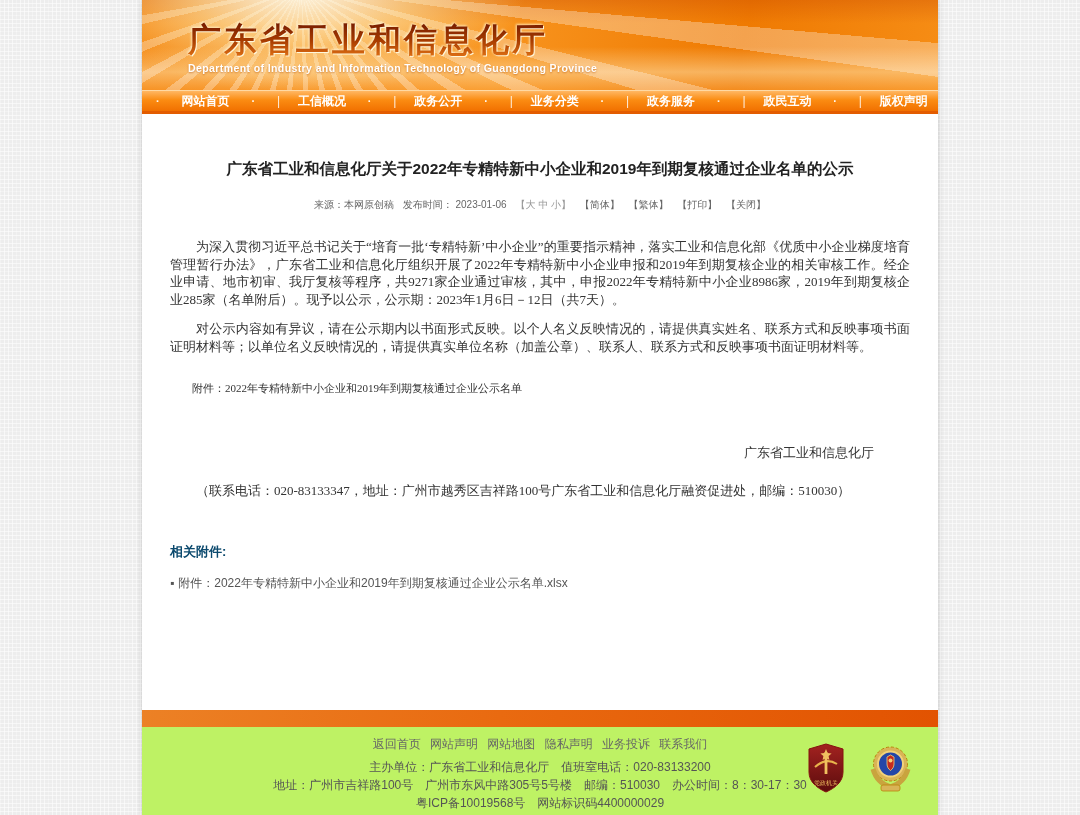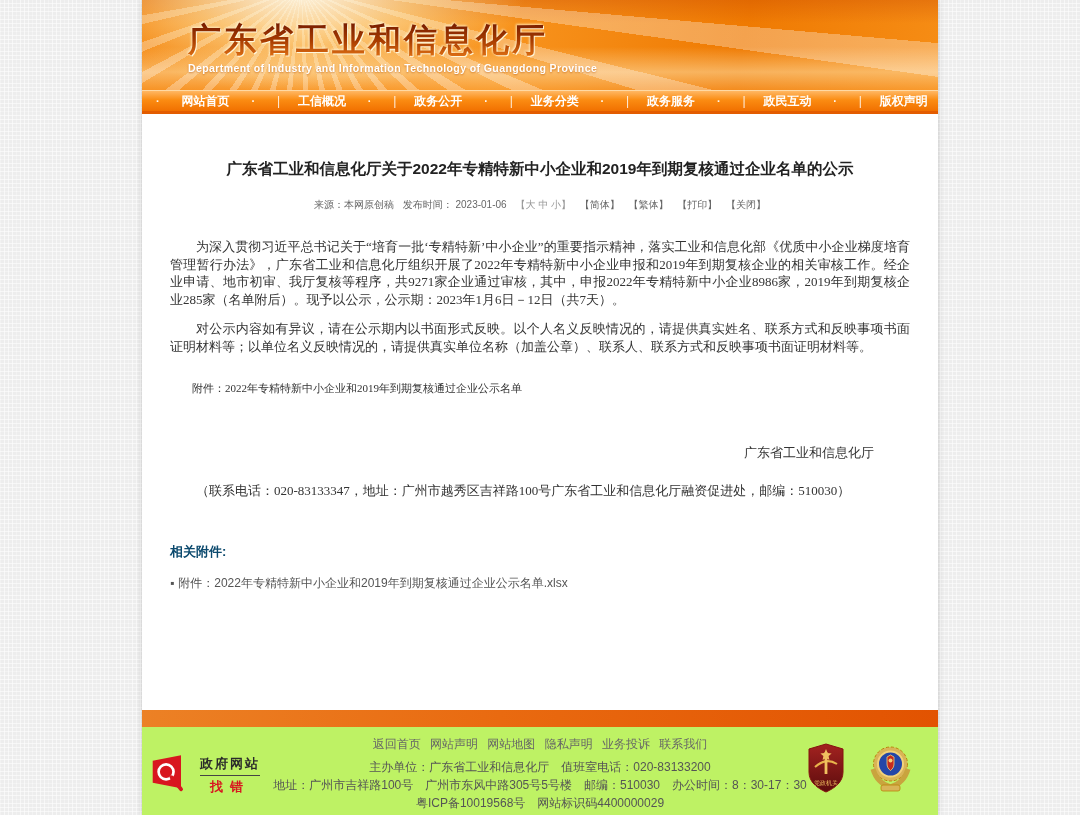--- a/index.html
+++ b/index.html
@@ -176,31 +176,20 @@
       <a>隐私声明</a>
       <a>业务投诉</a>
       <a>联系我们</a>
     </div>
     <div class="footer-info">
       <div>主办单位：广东省工业和信息化厅　值班室电话：020-83133200</div>
       <div>地址：广州市吉祥路100号　广州市东风中路305号5号楼　邮编：510030　办公时间：8：30-17：30</div>
       <div>粤ICP备10019568号　网站标识码4400000029</div>
     </div>
 
-    <div class="err-logo">
-      <svg width="48" height="44" viewBox="0 0 60 56">
-        <path d="M8 10 L44 3 V45 L8 38 Z" fill="#d8161f"></path>
-        <circle cx="25" cy="24" r="9.5" fill="none" stroke="#fff" stroke-width="3.4"></circle>
-        <line x1="32" y1="31" x2="44" y2="46" stroke="#d8161f" stroke-width="5" stroke-linecap="round"></line>
-      </svg>
-      <span class="err-text">
-        <div class="l1">政府网站</div>
-        <div class="l2">找错</div>
-      </span>
-    </div>
 
     <div class="badges">
       <svg class="badge" width="38" height="50" viewBox="0 0 38 50">
         <defs>
           <linearGradient id="shieldG" x1="0" y1="0" x2="0" y2="1">
             <stop offset="0" stop-color="#a32220"></stop>
               <stop offset="1" stop-color="#5c0d0d"></stop>
           </linearGradient>
         </defs>
         <path d="M19 1 L36 6 V29 C36 39 28 45 19 49 C10 45 2 39 2 29 V6 Z" fill="url(#shieldG)" stroke="#86120f" stroke-width="1"></path>

